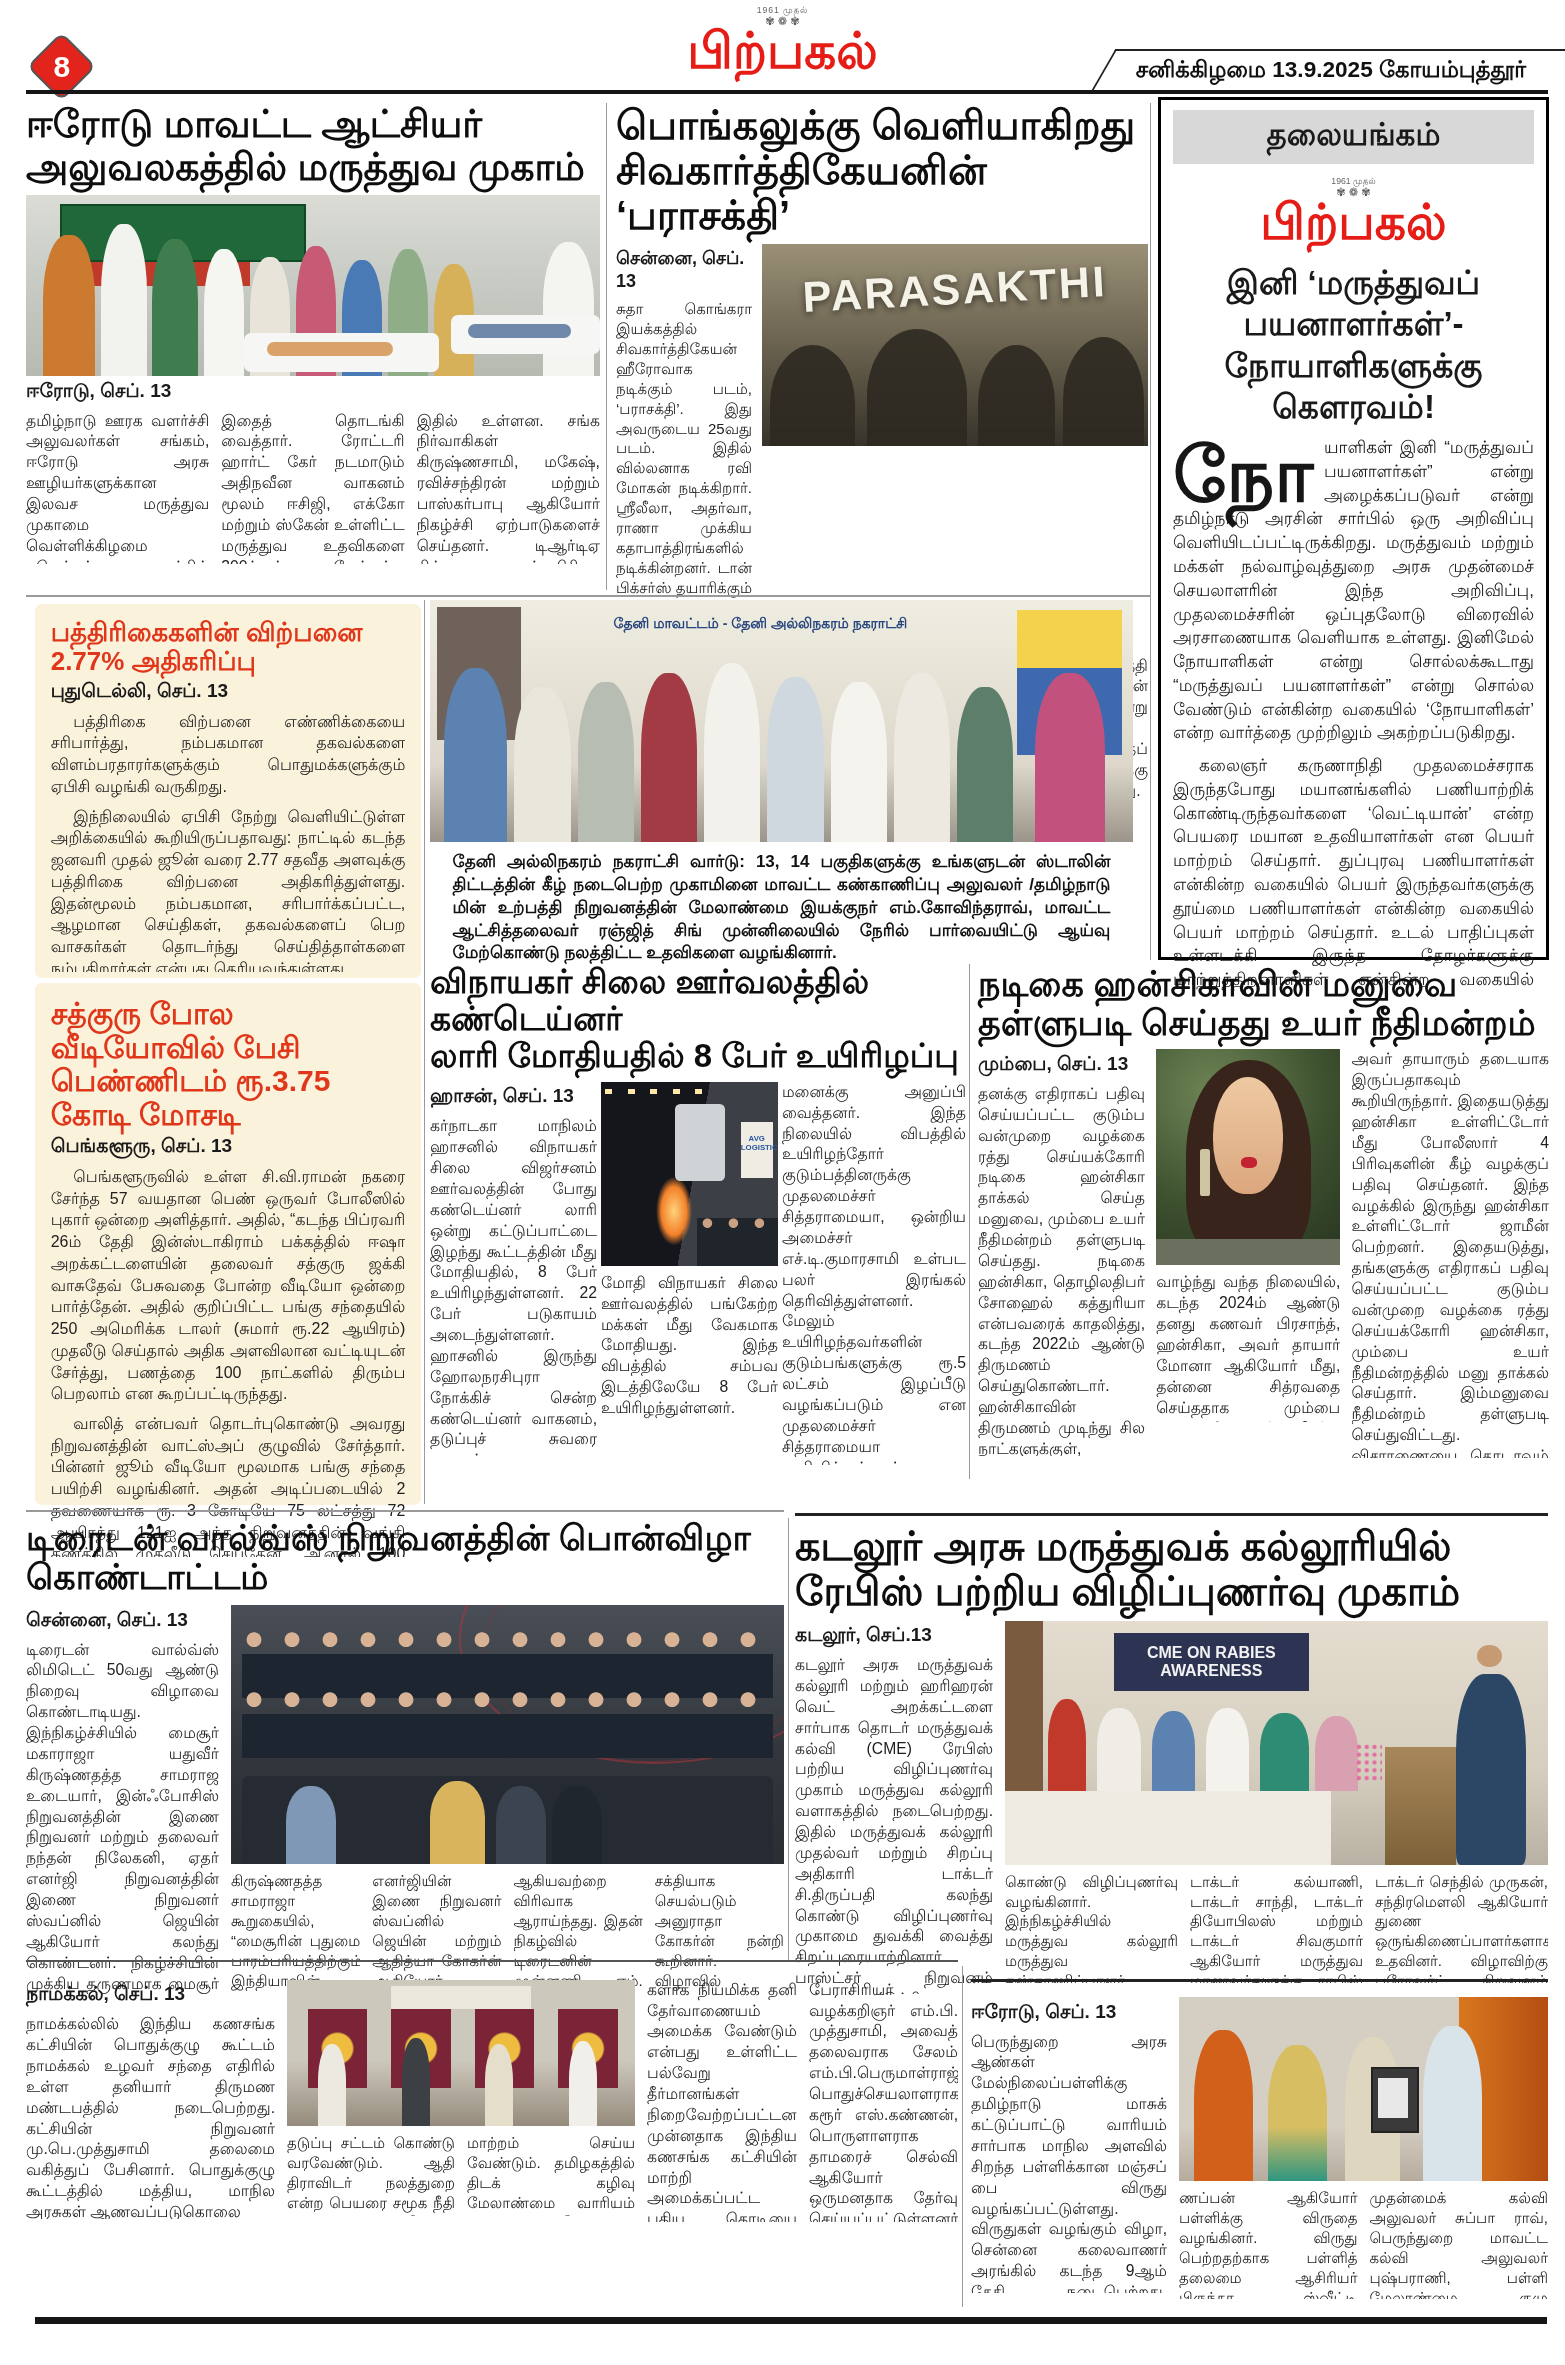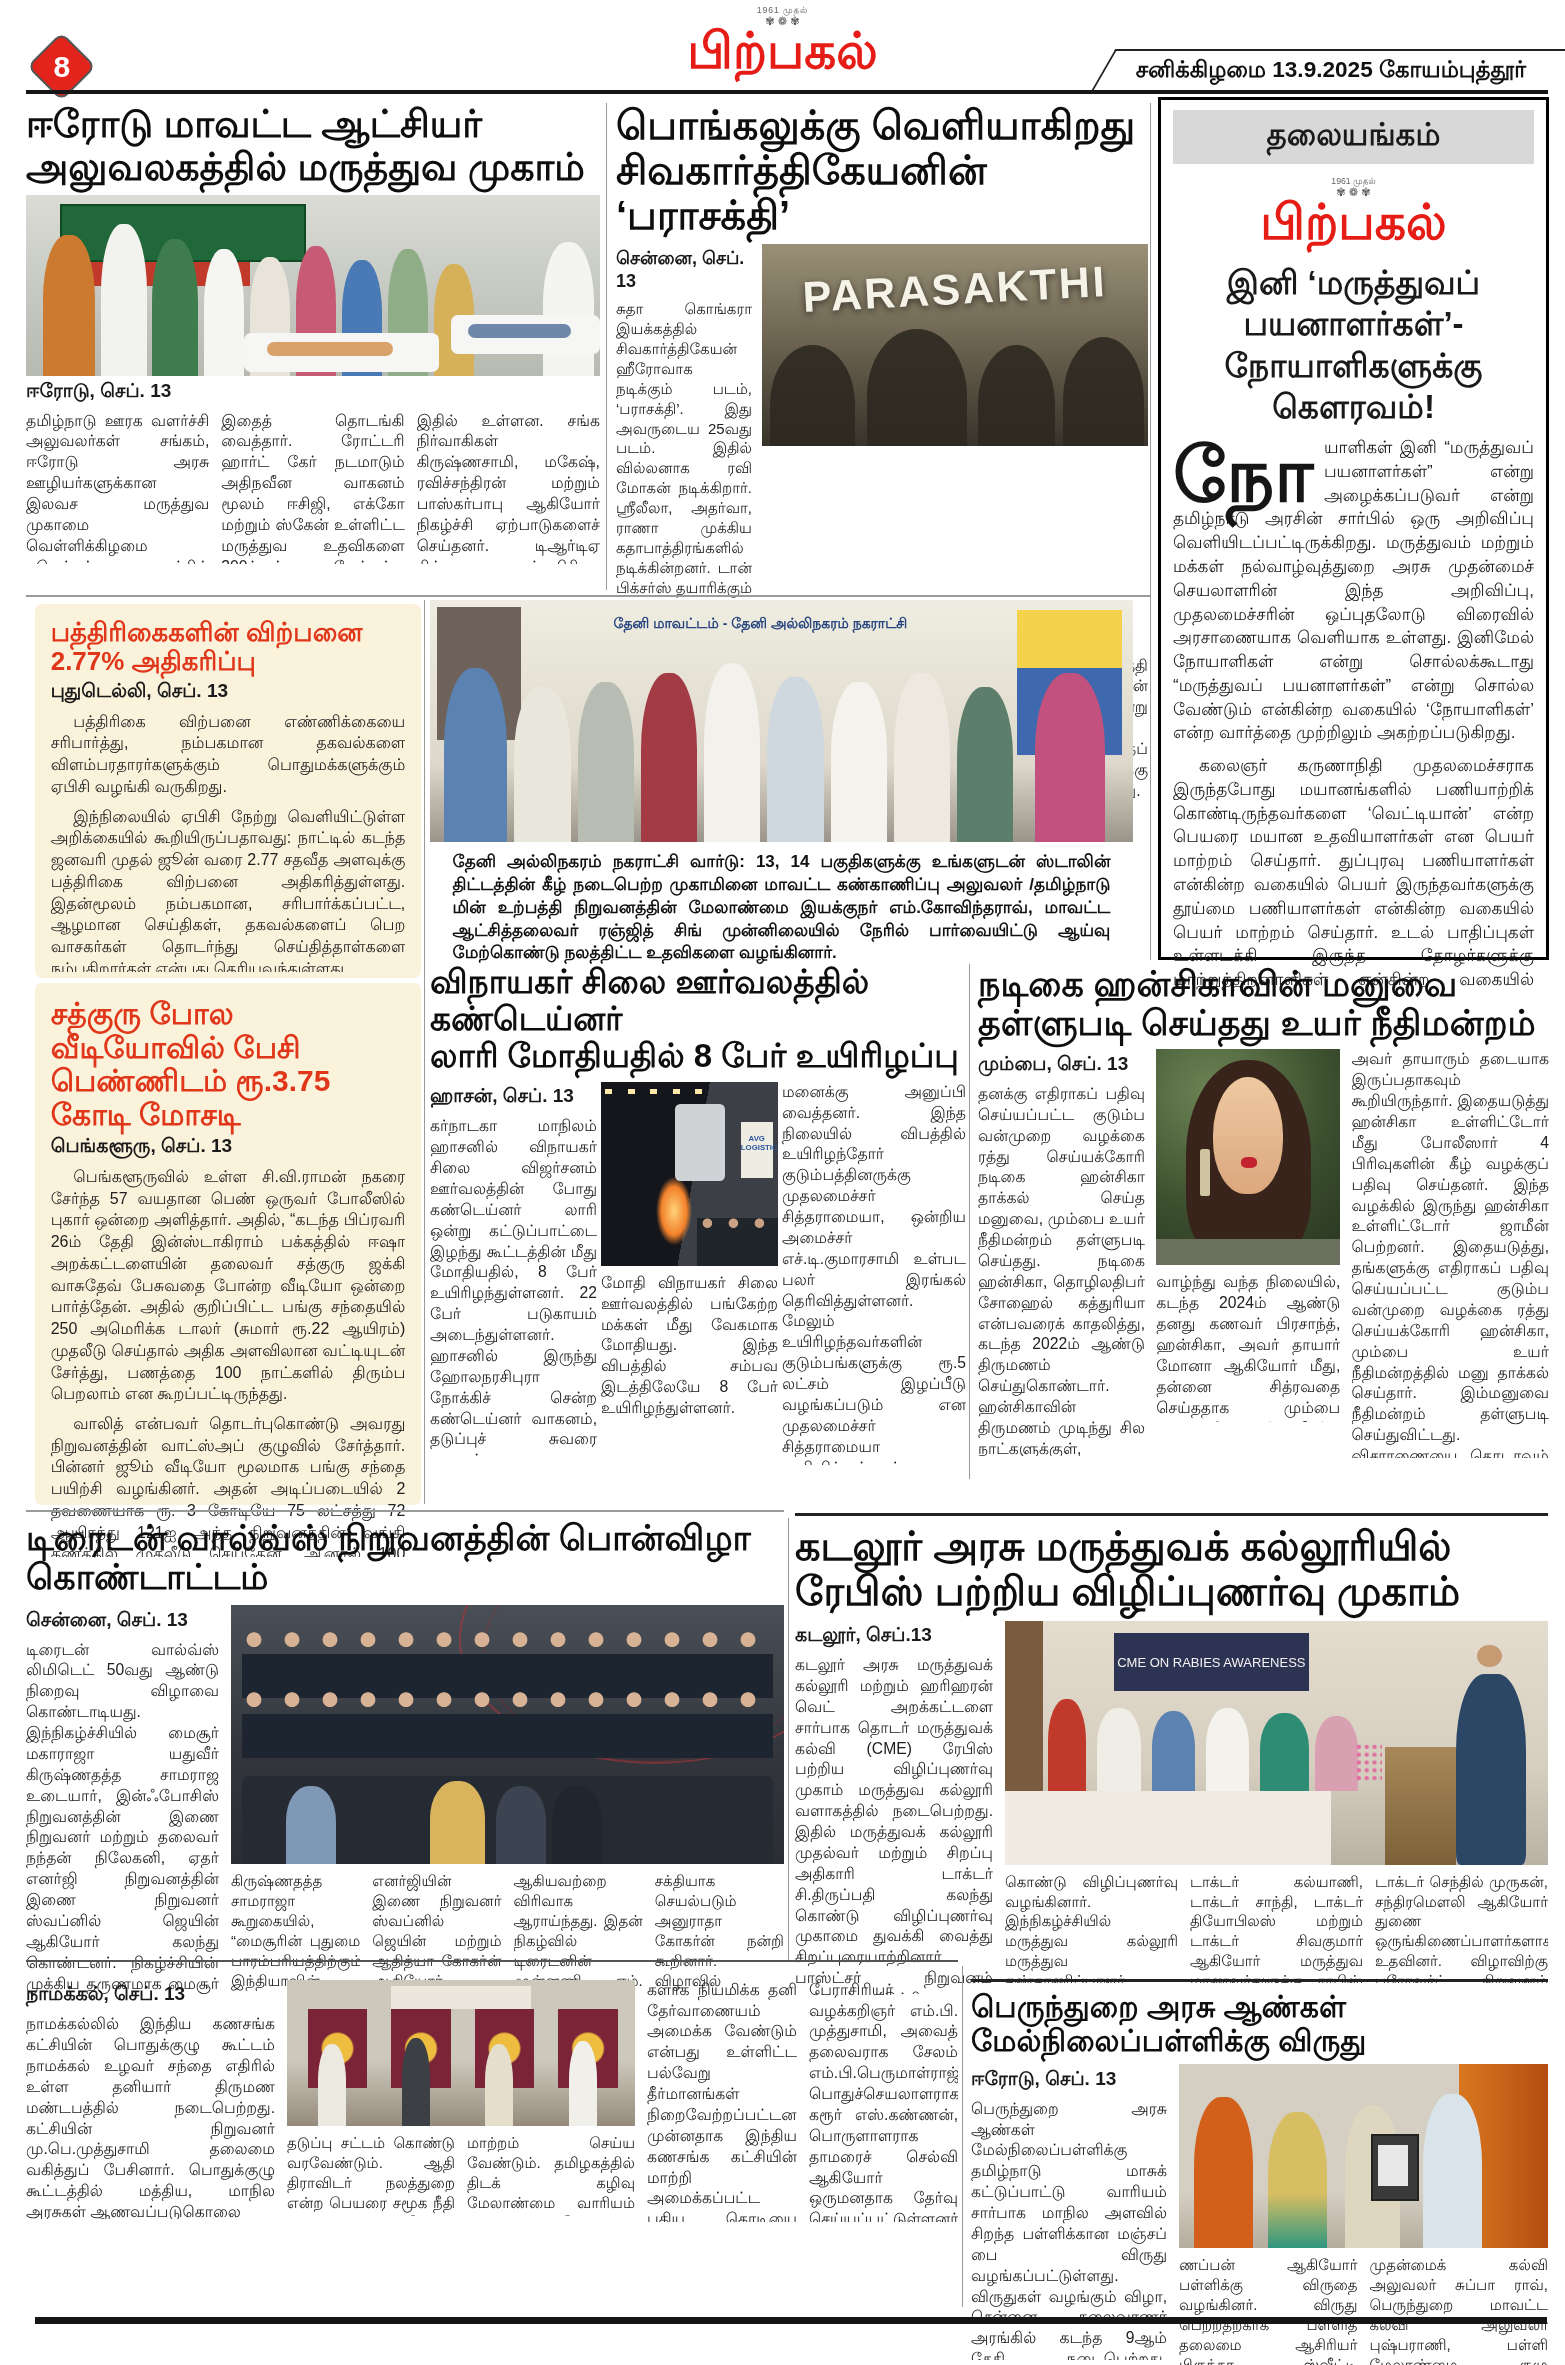--- a/index.html
+++ b/index.html
@@ -45,21 +45,21 @@
   #ph-poster .ttl{position:absolute;left:0;right:0;top:10%;text-align:center;color:#f5f2e8;font-weight:bold;font-size:43px;letter-spacing:2.6px;transform:rotate(-3deg);text-shadow:0 2.6px 7px rgba(0,0,0,.55)}
   .sil{position:absolute;bottom:-8%;height:58%;background:#2c2820;border-radius:50% 50% 0 0;opacity:.88}
   #ph-theni{height:242px;background:linear-gradient(180deg,#efede1,#ddd8cb 68%,#9b948a)}
   #ph-theni .tb{position:absolute;left:23%;top:6%;width:48%;text-align:center;color:#27457e;font-weight:bold;font-size:14px}
   #ph-acc{height:184px;background:linear-gradient(100deg,#15161c 0 52%,#3c4046 52% 100%)}
   #ph-acc .avg{position:absolute;right:3%;top:22%;width:18%;text-align:center;color:#2a55a0;font-weight:bold;font-size:7.8px;background:#efece4;padding:12px 0 26px}
   #ph-hans{height:216px;background:radial-gradient(circle at 30% 20%,#6d8455,#3c4f2e 55%,#273420)}
   #ph-tri{height:259px;background:linear-gradient(180deg,#4a4f57,#33373d 55%,#2a2d32)}
   .heads{position:absolute;left:2%;right:2%;background-image:radial-gradient(circle at 12px 8.7px,#d8b295 7px,transparent 7.8px),linear-gradient(180deg,transparent 0 34%,#1d2530 34%);background-size:38px 100%;background-repeat:repeat-x}
   #ph-cme{height:244px;background:linear-gradient(180deg,#e4ddcf,#d6cfc0 60%,#b9b2a4)}
-  #ph-cme .cb{position:absolute;left:20%;top:5%;width:36%;height:24%;background:#2d3352;color:#f2f2f2;font-weight:normal;font-size:13px;display:flex;align-items:center;justify-content:center;text-align:center}
+  #ph-cme .cb{position:absolute;left:20%;top:5%;width:36%;height:24%;background:#2d3352;color:#f2f2f2;font-weight:bold;font-size:16px;display:flex;align-items:center;justify-content:center;text-align:center}
   #ph-flag{height:146px;background:linear-gradient(180deg,#cdc8bc 0 55%,#958b7c)}
   .flg{position:absolute;top:20%;width:17%;height:54%;background:#7b2437;background-image:radial-gradient(circle,#eebc3e 30%,transparent 34%)}
   #ph-awd{height:184px;background:linear-gradient(180deg,#d5cec2 0 70%,#b5ac9e)}
   .cap{font-size:17px;line-height:1.35;text-align:justify;color:#111;padding:8.7px 22.6px 0;font-weight:bold}
   .kick{font-weight:bold;font-size:29px}
   .thick{position:absolute;background:#161616}
 </style>
 </head>
 <body>
 
@@ -343,21 +343,20 @@
         </div>
       </div>
       <div class="col" style="flex:0 0 150px;height:242px">களாக நியமிக்க தனி தேர்வாணையம் அமைக்க வேண்டும் என்பது உள்ளிட்ட பல்வேறு தீர்மானங்கள் நிறைவேற்றப்பட்டன. முன்னதாக இந்திய கணசங்க கட்சியின் மாற்றி அமைக்கப்பட்ட புதிய கொடியை கட்சியின் நிர்வாகிகள் அறிமுகப்படுத்தினர். இந்த பொதுக்குழு கூட்டத்தில் 2025 – 2030ம் ஆண்டு நிர்வாக குழு நிறுவனத் தலைவராக</div>
       <div class="col" style="height:242px">பேராசிரியர் வழக்கறிஞர் எம்.பி. முத்துசாமி, அவைத் தலைவராக சேலம் எம்.பி.பெருமாள்ராஜ், பொதுச்செயலாளராக கரூர் எஸ்.கண்ணன், பொருளாளராக தாமரைச் செல்வி ஆகியோர் ஒருமனதாக தேர்வு செய்யப்பட்டுள்ளனர். இந்த நிகழ்வில் கட்சியின் மாநில, மாவட்ட, நகர ஒன்றிய நிர்வாகிகள் பலர் கலந்து கொண்டனர்.</div>
     </div>
   </div>
   <div class="vline" style="left:962px;top:1966px;height:341px"></div>
 
   <div class="hline" style="left:971px;top:1979px;width:577px;height:2.6px;background:#222"></div>
   <div class="abs" style="left:971px;top:1990px;width:577px">
-    <div class="hl" style="font-size:30px">பெருந்துறை அரசு ஆண்கள் மேல்நிலைப்பள்ளிக்கு விருது</div>
     <div style="display:flex;gap:12px;margin-top:7px">
       <div style="flex:0 0 196px">
         <div class="dl">ஈரோடு, செப். 13</div>
         <div class="col" style="height:261px">பெருந்துறை அரசு ஆண்கள் மேல்நிலைப்பள்ளிக்கு தமிழ்நாடு மாசுக் கட்டுப்பாட்டு வாரியம் சார்பாக மாநில அளவில் சிறந்த பள்ளிக்கான மஞ்சப் பை விருது வழங்கப்பட்டுள்ளது. விருதுகள் வழங்கும் விழா, சென்னை கலைவாணர் அரங்கில் கடந்த 9ஆம் தேதி நடைபெற்றது. விழாவில், தமிழக நிதி மற்றும் சுற்றுச்சூழல் அமைச்சர் தங்கம் தென்னரசு, வனத்துறை அமைச்சர் ராஜகண்</div>
       </div>
       <div style="flex:1">
         <div class="photo" id="ph-awd">
           <div class="decor" style="right:0;top:0;width:24%;height:100%;background:linear-gradient(90deg,#d9771f,#b34d12)"></div>
           <div class="pp" style="left:4%;width:16%;height:82%;background:#d2601a"></div>
           <div class="pp" style="left:24%;width:16%;height:74%;background:linear-gradient(#d8be62 60%,#2f9680)"></div>

